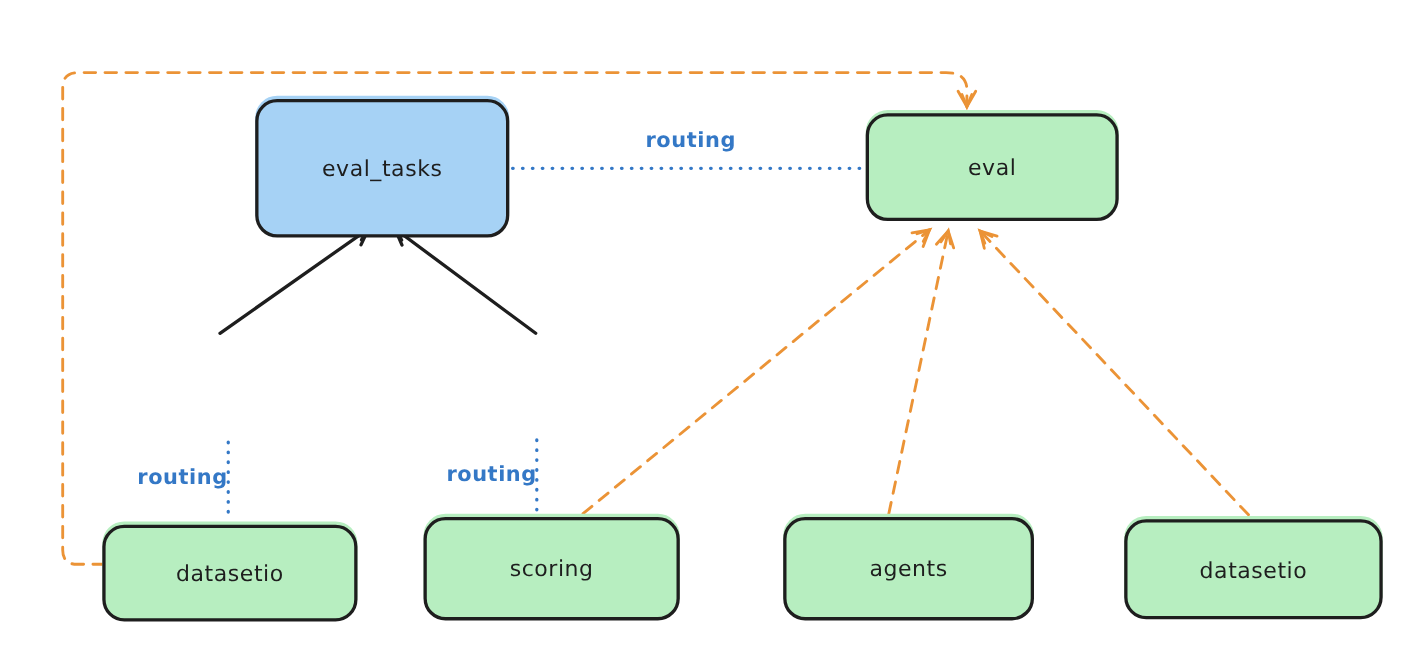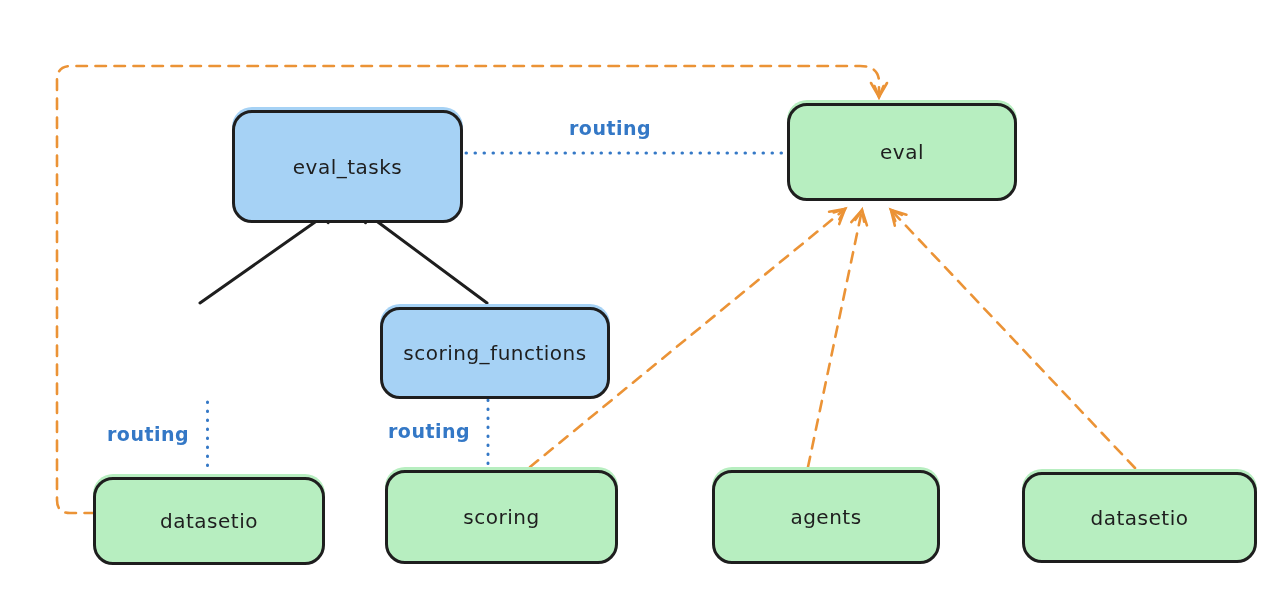--- a/index.html
+++ b/index.html
@@ -33,21 +33,21 @@
   .node.blue  { background: var(--blue-fill, #a6d2f5);  box-shadow: 0 -3px 0 0 var(--blue-fill, #a6d2f5); }
   .node.green { background: var(--green-fill, #b7eec0); box-shadow: 0 -3px 0 0 var(--green-fill, #b7eec0); text-align: right; }
   .node-label {
     color: var(--text, #1e1e1e);
     font-size: 20px;
     letter-spacing: 0.5px;
     white-space: nowrap;
   }
   .edge-label {
     position: absolute;
-    text-align: left;
+    text-align: right;
     font-size: 19px;
     font-weight: bold;
     letter-spacing: 0.5px;
     color: var(--routing-blue, #3478c6);
     z-index: 3;
   }
   .edge-black {
     stroke: var(--arrow-black, #1e1e1e);
     stroke-width: 3;
     fill: none;
@@ -93,32 +93,29 @@
     <path class="edge-blue-dotted" d="M 466 153 L 785 153"></path>
     <path class="edge-blue-dotted" d="M 207.5 402 L 207.5 474"></path>
     <path class="edge-blue-dotted" d="M 488 400 L 488 467"></path>
 
     <path class="edge-orange-dashed" d="M 95 513 L 70 513 Q 57 513 57 500 L 57 80 Q 57 66 71 66 L 860 66 Q 879 66 879 82 L 879 97" marker-end="url(#ah-orange)"></path>
     <path class="edge-orange-dashed" d="M 530 467 L 845 209" marker-end="url(#ah-orange)"></path>
     <path class="edge-orange-dashed" d="M 808 467 L 862 210" marker-end="url(#ah-orange)"></path>
     <path class="edge-orange-dashed" d="M 1135 468 L 891 210" marker-end="url(#ah-orange)"></path>
   </svg>
 
-  <div class="node blue" style="left:232px;top:110px;width:231px;height:113px">
+  <div class="node blue" style="left:232px;top:90px;width:231px;height:126px">
     <span class="node-label">eval_tasks</span>
   </div>
 
   <div class="node green" style="left:787px;top:103px;width:230px;height:98px">
     <span class="node-label">eval</span>
   </div>
 
 
-  <div class="node blue" style="left:380px;top:307px;width:230px;height:92px">
-    <span class="node-label">scoring_functions</span>
-  </div>
 
   <div class="node green" style="left:93px;top:477px;width:232px;height:88px">
     <span class="node-label">datasetio</span>
   </div>
 
   <div class="node green" style="left:712px;top:470px;width:228px;height:94px">
     <span class="node-label">agents</span>
   </div>
 
   <div class="node green" style="left:385px;top:470px;width:233px;height:94px">

